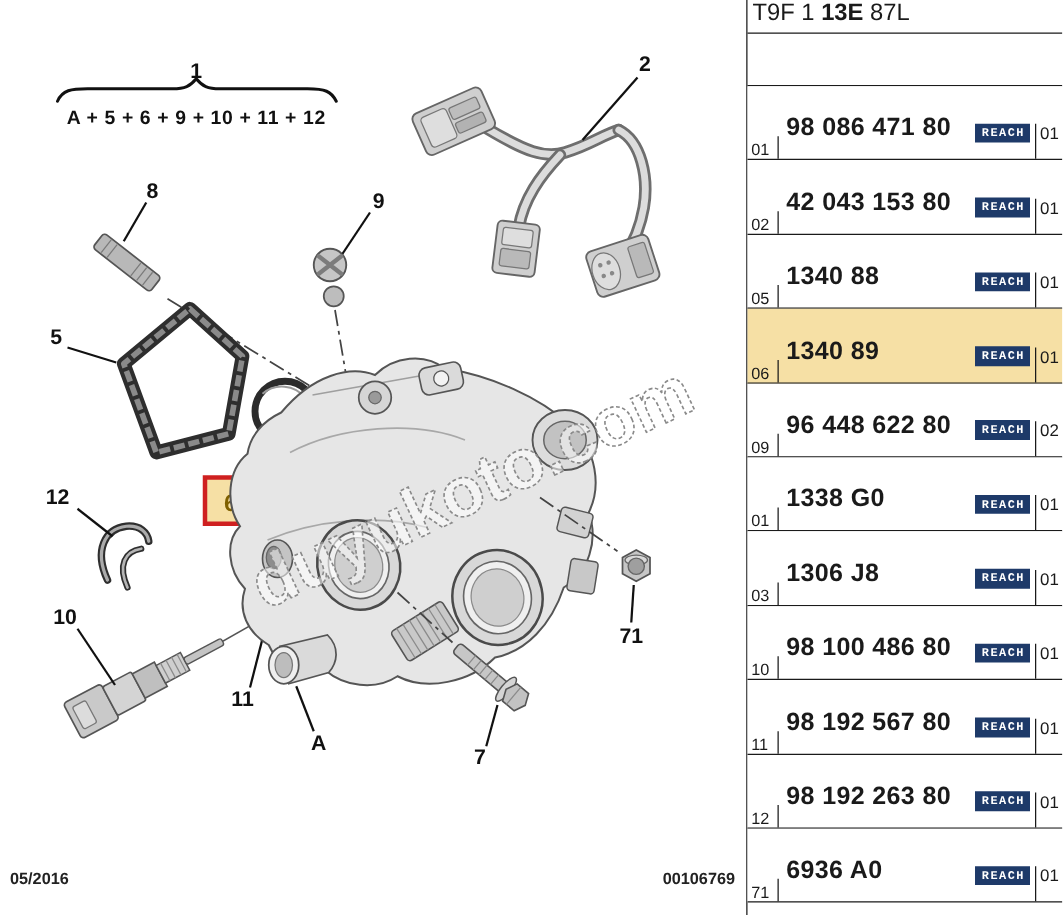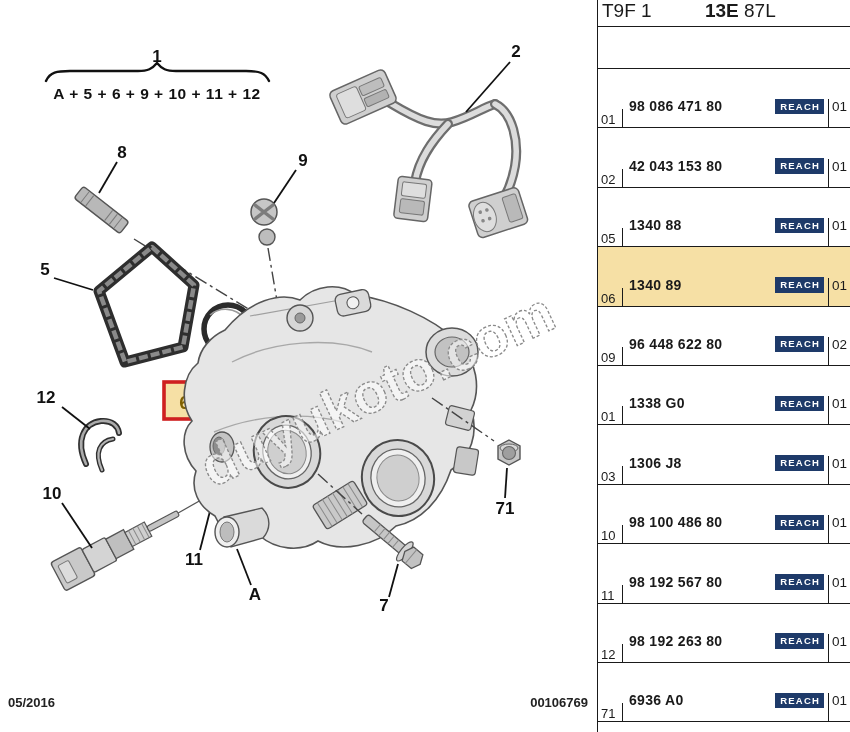--- a/index.html
+++ b/index.html
@@ -13,28 +13,28 @@
   body{font-family:"Liberation Sans",sans-serif;color:#1a1a1a;}
   .screen{position:relative;width:850px;height:732px;background:#fff;overflow:hidden;}
 
   
   .diagram{position:absolute;left:0;top:0;width:597px;height:732px;}
   .diagram svg{font-family:"Liberation Sans",sans-serif;}
 
   
   .panel{position:absolute;left:597px;top:0;width:252px;height:732px;border-left:1px solid var(--line);background:#fff;}
   .panel .title{height:26px;border-bottom:1px solid var(--line);display:flex;padding-left:4px;font-size:19px;white-space:pre;}
-  .panel .title b{font-weight:bold;margin-left:48px;}
+  .panel .title b{font-weight:bold;}
   .panel .spacer{height:41px;border-bottom:1px solid var(--line);}
   .t-row{display:flex;height:59.4px;border-bottom:1px solid var(--line);box-sizing:border-box;background:#fff;align-items:flex-end;}
   .t-row.highlight{background:var(--highlight);}
   .c-ref{width:25px;border-right:1px solid var(--line);font-size:13px;padding:3px 0 0 3px;box-sizing:border-box;}
   .c-main{flex:1;display:flex;align-items:flex-end;justify-content:space-between;padding:0 4px 13px 6px;box-sizing:border-box;min-width:0;}
-  .part{font-weight:bold;font-size:14px;letter-spacing:0.3px;white-space:nowrap;}
-  .reach{background:var(--reach-bg);color:#fff;font-weight:bold;font-size:9.5px;line-height:1;padding:3px 4px 3px 5px;letter-spacing:1.2px;cursor:pointer;flex:none;}
+  .part{font-weight:bold;font-size:20px;letter-spacing:0.3px;white-space:nowrap;}
+  .reach{background:var(--reach-bg);color:#fff;font-weight:bold;font-size:9.5px;line-height:1;padding:3px 4px 3px 5px;letter-spacing:1.2px;cursor:pointer;flex:none;font-family:Liberation Mono, monospace;}
   .c-qty{width:22px;border-left:1px solid var(--line);font-size:13.5px;display:flex;align-items:flex-end;padding:0 0 13px 3px;box-sizing:border-box;}
 </style>
 </head>
 <body>
 
 <div class="screen">
 
   <div class="diagram">
   <svg width="597" height="732" viewBox="0 0 597 732">
 

